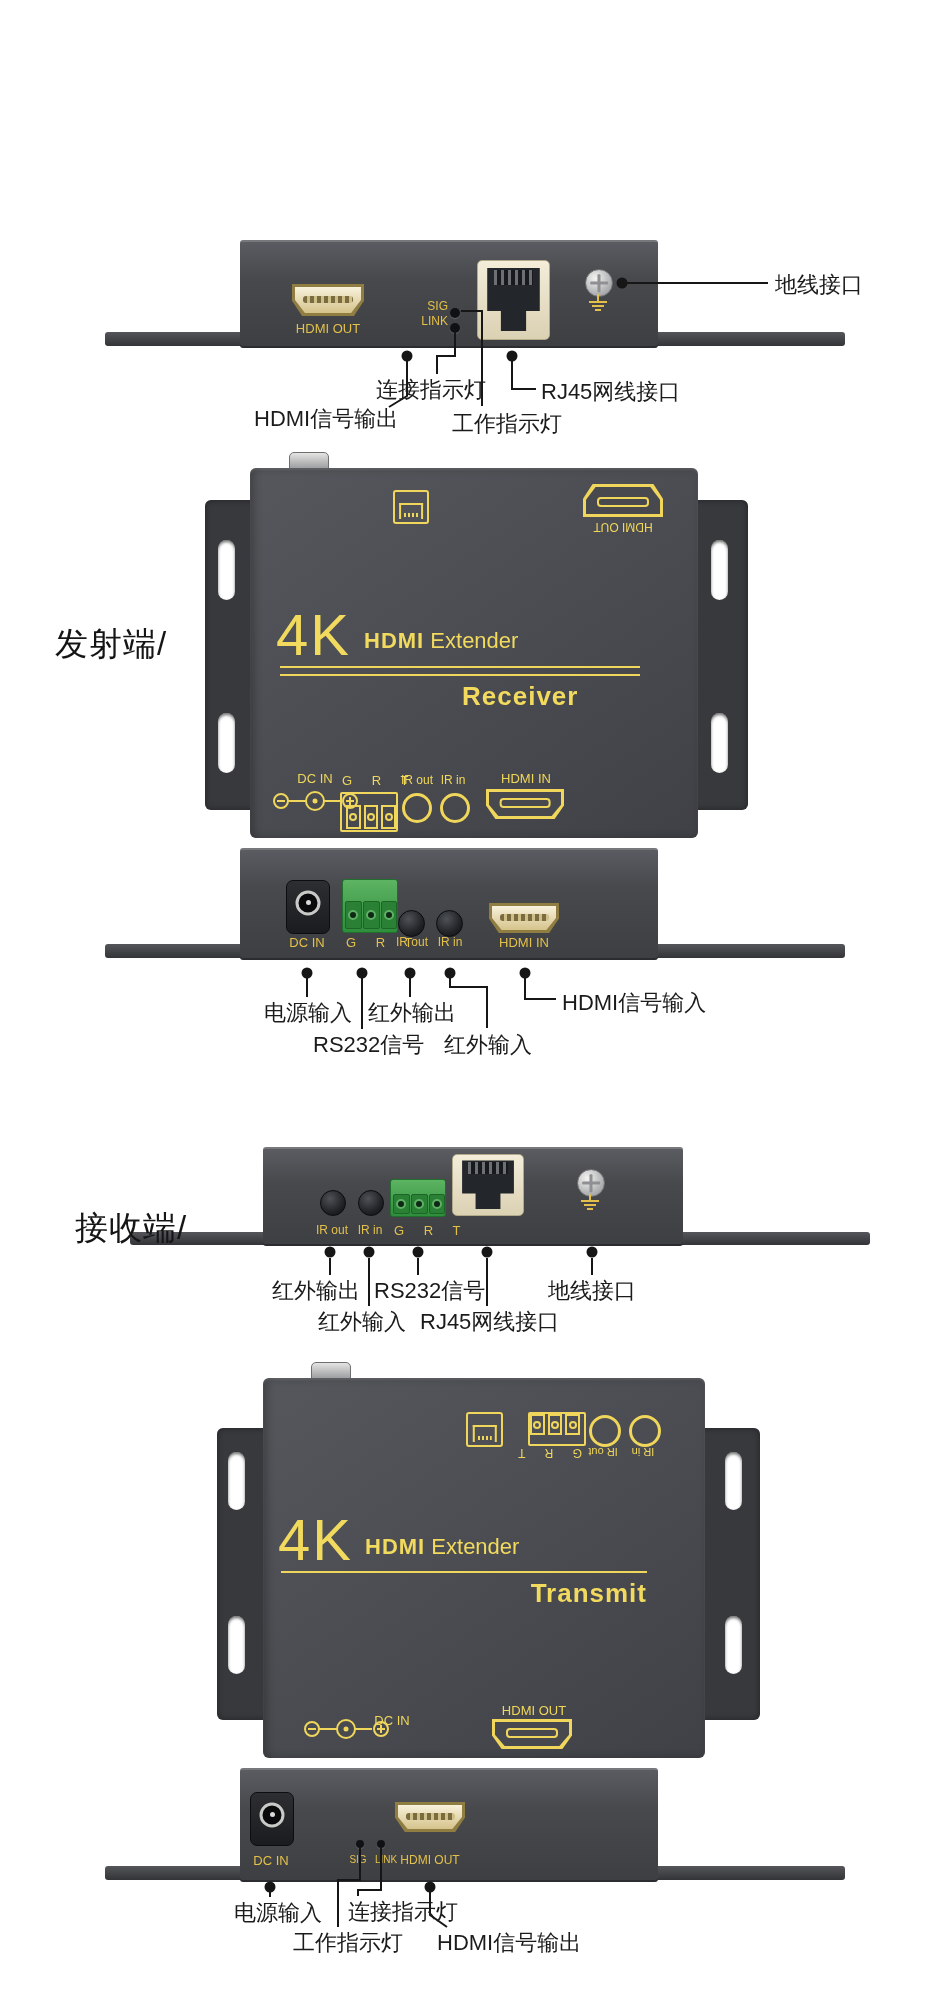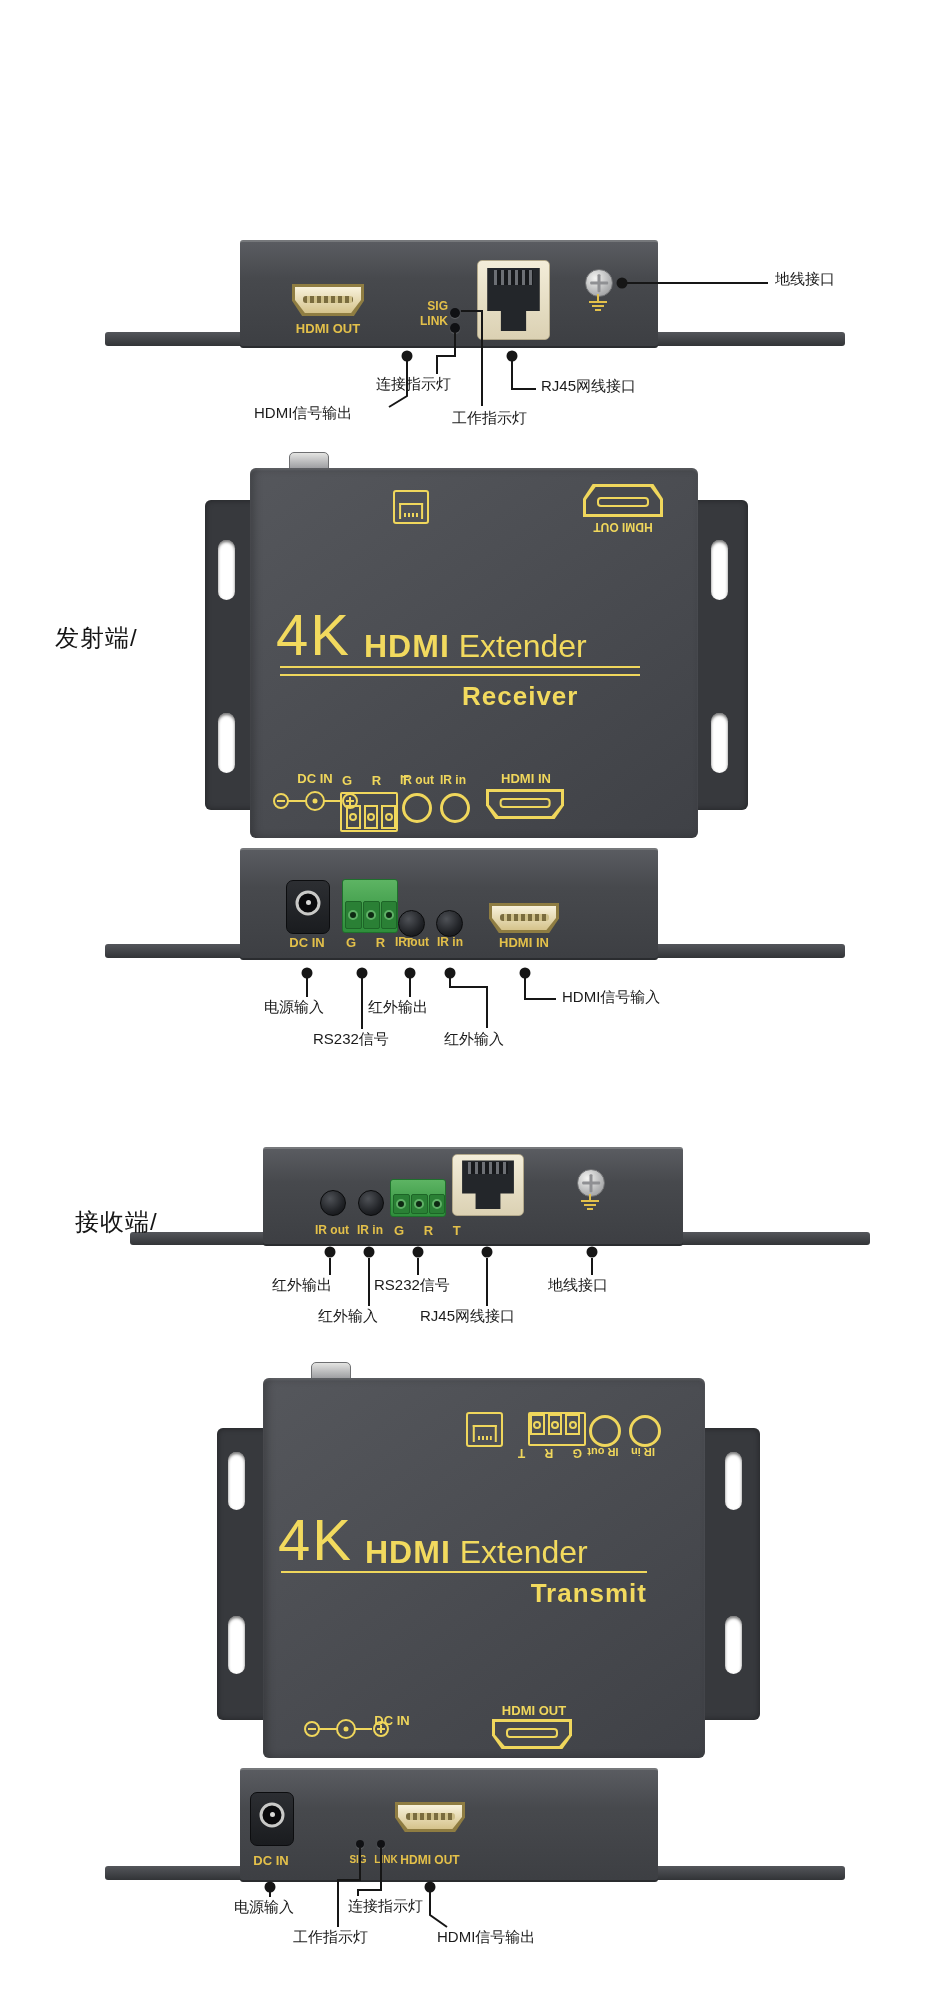--- a/index.html
+++ b/index.html
@@ -1,30 +1,30 @@
 <!DOCTYPE html>
 <html><head>
 <meta charset="utf-8">
 <style>
   html,body{margin:0;padding:0;background:#fff}
   #page{position:relative;width:930px;height:1996px;background:#fff;
         font-family:"Liberation Sans","DejaVu Sans",sans-serif;overflow:hidden}
   .abs{position:absolute}
   .ttl{font-weight:900;font-size:68px;letter-spacing:6px;color:#000;text-align:center;margin:0;z-index:6}
-  .side{font-size:24px;color:#151515;letter-spacing:1px;z-index:6;font-weight:500}
-  .co{font-size:15px;color:#1b1b1b;white-space:nowrap;z-index:6}
+  .side{font-size:33px;color:#151515;letter-spacing:1px;z-index:6;font-weight:500}
+  .co{font-size:22px;color:#1b1b1b;white-space:nowrap;z-index:6}
   .bar{background:linear-gradient(#54565b,#323437);border-radius:3px;z-index:1}
   .panel{background:linear-gradient(#5a5c61,#47494d 35%,#3d3f43);border-radius:3px;
          border-top:2px solid #76787b;box-shadow:0 2px 0 #2a2c2f;z-index:2}
   .dev{background:linear-gradient(145deg,#55575c,#3f4146);border-radius:6px;z-index:2;
        box-shadow:inset 4px 0 8px rgba(0,0,0,.25), inset 0 2px 2px rgba(255,255,255,.12)}
   .flange{background:#37393d;border-radius:6px;z-index:1;box-shadow:inset 0 0 6px rgba(0,0,0,.4)}
   .hole{position:absolute;background:#fff;border-radius:12px;box-shadow:inset 0 2px 3px rgba(0,0,0,.55)}
   .screwTop{background:linear-gradient(#e4e4e2,#95969a);border-radius:5px 5px 3px 3px;border:1px solid #6e6f71;z-index:1}
-  .yTxt{color:#e3c04a;font-weight:bold;text-align:center;line-height:1.1;white-space:nowrap}
+  .yTxt{color:#e3c04a;font-weight:normal;text-align:center;line-height:1.1;white-space:nowrap}
   .dTxt{color:#f0d75c;text-align:center;white-space:nowrap}
   .hdmiP{clip-path:polygon(0 0,100% 0,100% 52%,86% 100%,14% 100%,0 52%);background:#8f7d42}
   .hdmiP>i{position:absolute;left:3px;right:3px;top:3px;bottom:3px;
            clip-path:polygon(0 0,100% 0,100% 50%,85% 100%,15% 100%,0 50%);
            background:linear-gradient(#f8f2dc,#d5c38b)}
   .hdmiP>s{position:absolute;left:15%;right:15%;top:36%;height:24%;border-radius:3px;
            background:repeating-linear-gradient(90deg,#7a6c3e 0 4px,#cfc089 4px 7px)}
   .rj45P{background:linear-gradient(#f3edd9,#dbd1b3);border-radius:5px;border:1px solid #b2a88a}
   .rj45P>i{position:absolute;left:13%;right:13%;top:9%;bottom:10%;background:#23262a;
            clip-path:polygon(0 0,100% 0,100% 68%,74% 68%,74% 100%,26% 100%,26% 68%,0 68%)}
@@ -59,21 +59,21 @@
           border:2px solid #f0d75c;border-radius:4px;z-index:2}
   .flipV{transform:scaleY(-1)}
   .icoT{border:2px solid #f0d75c;border-radius:2px}
   .icoT>i{position:absolute;top:30%;width:20%;height:56%;border:2px solid #f0d75c}
   .icoT>i>b{position:absolute;left:50%;top:50%;width:4px;height:4px;border-radius:50%;border:2px solid #f0d75c;transform:translate(-50%,-50%)}
   .icoT>i:nth-child(1){left:7%}.icoT>i:nth-child(2){left:40%}.icoT>i:nth-child(3){left:73%}
   .icoC{border:3px solid #f0d75c;border-radius:50%}
   .rot{transform:rotate(180deg)}
   .uline{background:#f0d75c;height:2px;z-index:3}
   .fourK{font-size:58px;color:#f2da5e;font-weight:500;letter-spacing:2px;line-height:1}
-  .brand{font-size:32px;color:#f2da5e;white-space:nowrap}
+  .brand{font-size:22px;color:#f2da5e;white-space:nowrap}
   .brand b{font-weight:800;letter-spacing:1px}
   .mode{font-size:26px;font-weight:800;color:#f2da5e;letter-spacing:1px}
   .grt{letter-spacing:6px;word-spacing:4px}
   svg.lines{left:0;top:0;z-index:5;pointer-events:none}
 </style>
 </head>
 <body>
 
 <div id="page">
 

